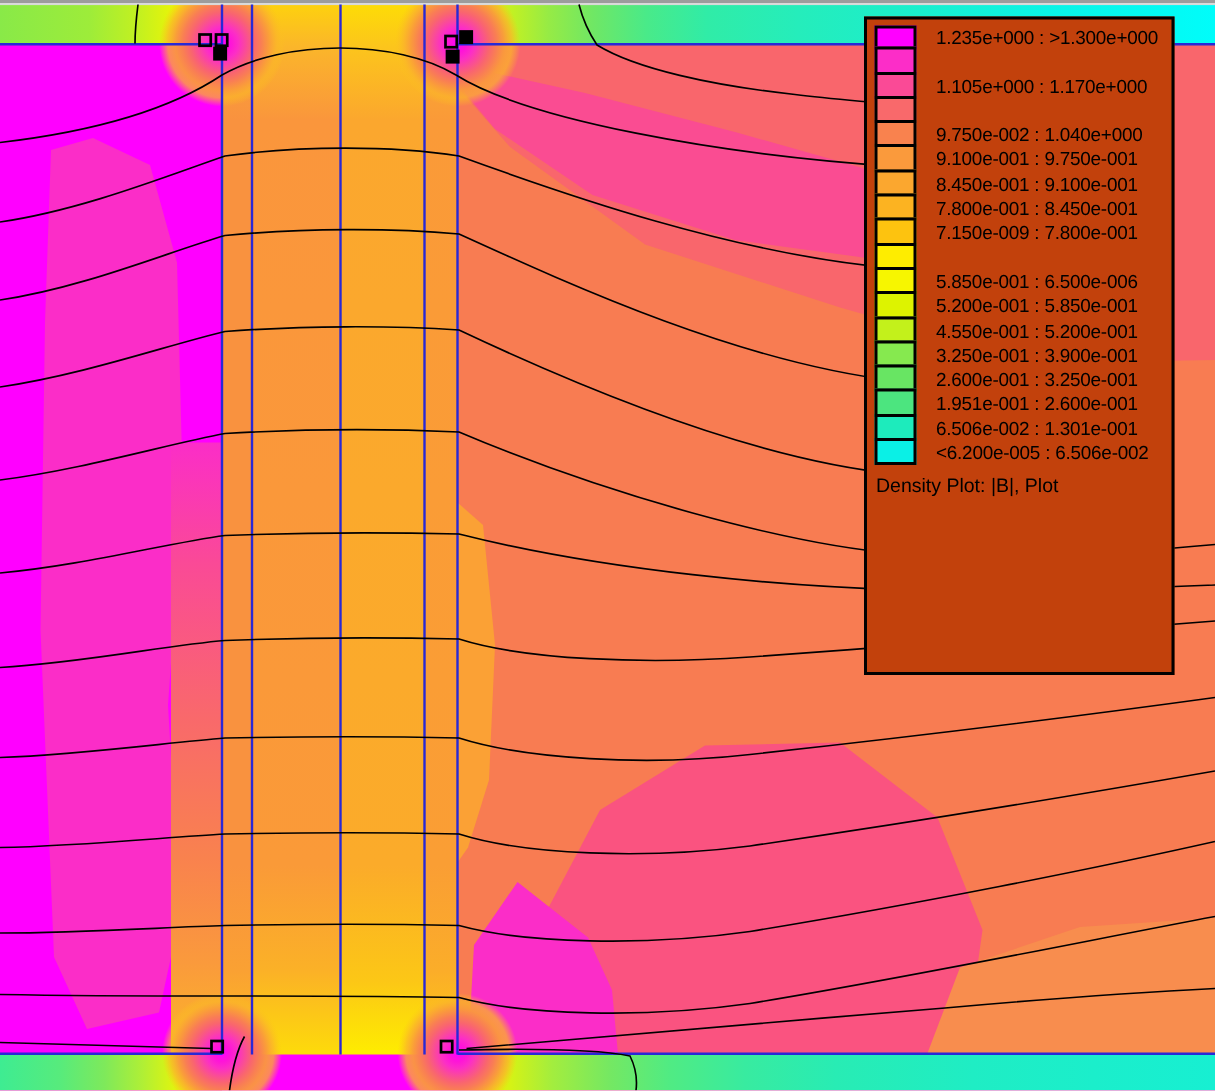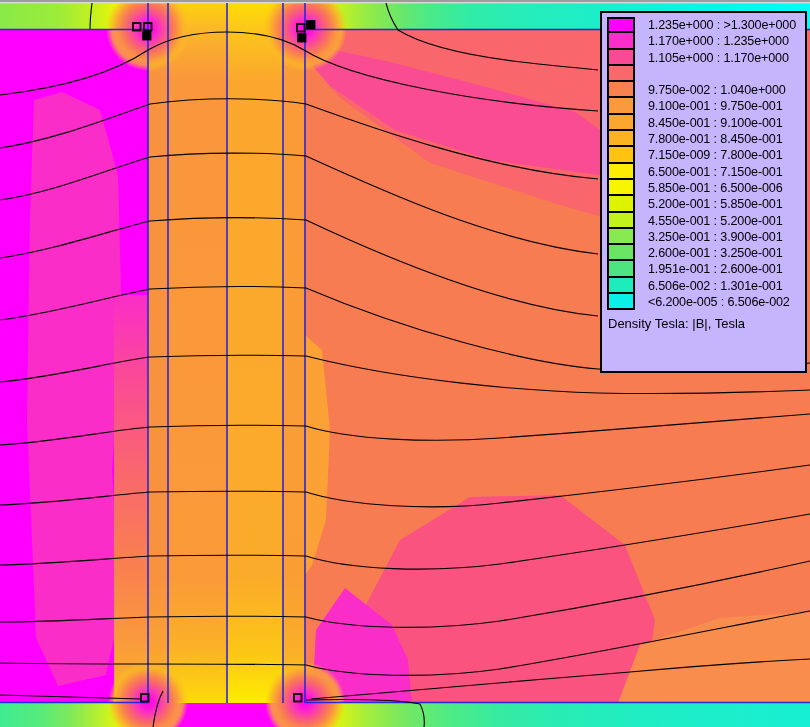--- a/index.html
+++ b/index.html
@@ -3,22 +3,22 @@
 <meta charset="utf-8">
 <style>
   * { margin:0; padding:0; box-sizing:border-box; }
   html,body { background:#fff; }
   .app {
     position:relative; width:810px; height:727px; overflow:hidden;
     font-family:"Liberation Sans", sans-serif; background:#FF00FF;
   }
   .plot-svg { position:absolute; left:0; top:0; z-index:1; display:block; }
   .legend {
-    position:absolute; left:600px; top:11px; width:207px; height:362px;
-    background:#c4b5fd; border:2px solid #000; z-index:5; overflow:hidden;
+    position:absolute; left:576px; top:11px; width:207px; height:439px;
+    background:#c2410c; border:2px solid #000; z-index:5; overflow:hidden;
     padding:4px 0 0 5px;
   }
   .legend-row { display:flex; align-items:stretch; height:16.3px; }
   .legend-swatch {
     width:28px; flex:none; border:2px solid #000; margin-top:-2px;
   }
   .legend-row:first-child .legend-swatch { margin-top:0; }
   .legend-label {
     font-size:12.6px; line-height:16.5px; padding-left:13px;
     letter-spacing:-0.15px; white-space:nowrap; color:#000;
@@ -219,21 +219,20 @@
   </svg>
 
   <div class="legend">
     <div id="legend-rows">
         <div class="legend-row">
           <span class="legend-swatch" style="background: rgb(255, 0, 255);"></span>
           <span class="legend-label">1.235e+000 : &gt;1.300e+000</span>
         </div>
         <div class="legend-row">
           <span class="legend-swatch" style="background: rgb(252, 45, 200);"></span>
-          <span class="legend-label">1.170e+000 : 1.235e+000</span>
         </div>
         <div class="legend-row">
           <span class="legend-swatch" style="background: rgb(250, 74, 150);"></span>
           <span class="legend-label">1.105e+000 : 1.170e+000</span>
         </div>
         <div class="legend-row">
           <span class="legend-swatch" style="background: rgb(249, 105, 107);"></span>
         </div>
         <div class="legend-row">
           <span class="legend-swatch" style="background: rgb(249, 130, 78);"></span>
@@ -250,21 +249,20 @@
         <div class="legend-row">
           <span class="legend-swatch" style="background: rgb(252, 179, 33);"></span>
           <span class="legend-label">7.800e-001 : 8.450e-001</span>
         </div>
         <div class="legend-row">
           <span class="legend-swatch" style="background: rgb(253, 195, 15);"></span>
           <span class="legend-label">7.150e-009 : 7.800e-001</span>
         </div>
         <div class="legend-row">
           <span class="legend-swatch" style="background: rgb(254, 237, 0);"></span>
-          <span class="legend-label">6.500e-001 : 7.150e-001</span>
         </div>
         <div class="legend-row">
           <span class="legend-swatch" style="background: rgb(247, 246, 0);"></span>
           <span class="legend-label">5.850e-001 : 6.500e-006</span>
         </div>
         <div class="legend-row">
           <span class="legend-swatch" style="background: rgb(221, 243, 0);"></span>
           <span class="legend-label">5.200e-001 : 5.850e-001</span>
         </div>
         <div class="legend-row">
@@ -285,16 +283,16 @@
         </div>
         <div class="legend-row">
           <span class="legend-swatch" style="background: rgb(29, 235, 188);"></span>
           <span class="legend-label">6.506e-002 : 1.301e-001</span>
         </div>
         <div class="legend-row">
           <span class="legend-swatch" style="background: rgb(10, 240, 230);"></span>
           <span class="legend-label">&lt;6.200e-005 : 6.506e-002</span>
         </div>
       </div>
-    <div class="legend-caption">Density Tesla: |B|, Tesla</div>
+    <div class="legend-caption">Density Plot: |B|, Plot</div>
   </div>
 
 </div>
 
 </body></html>

